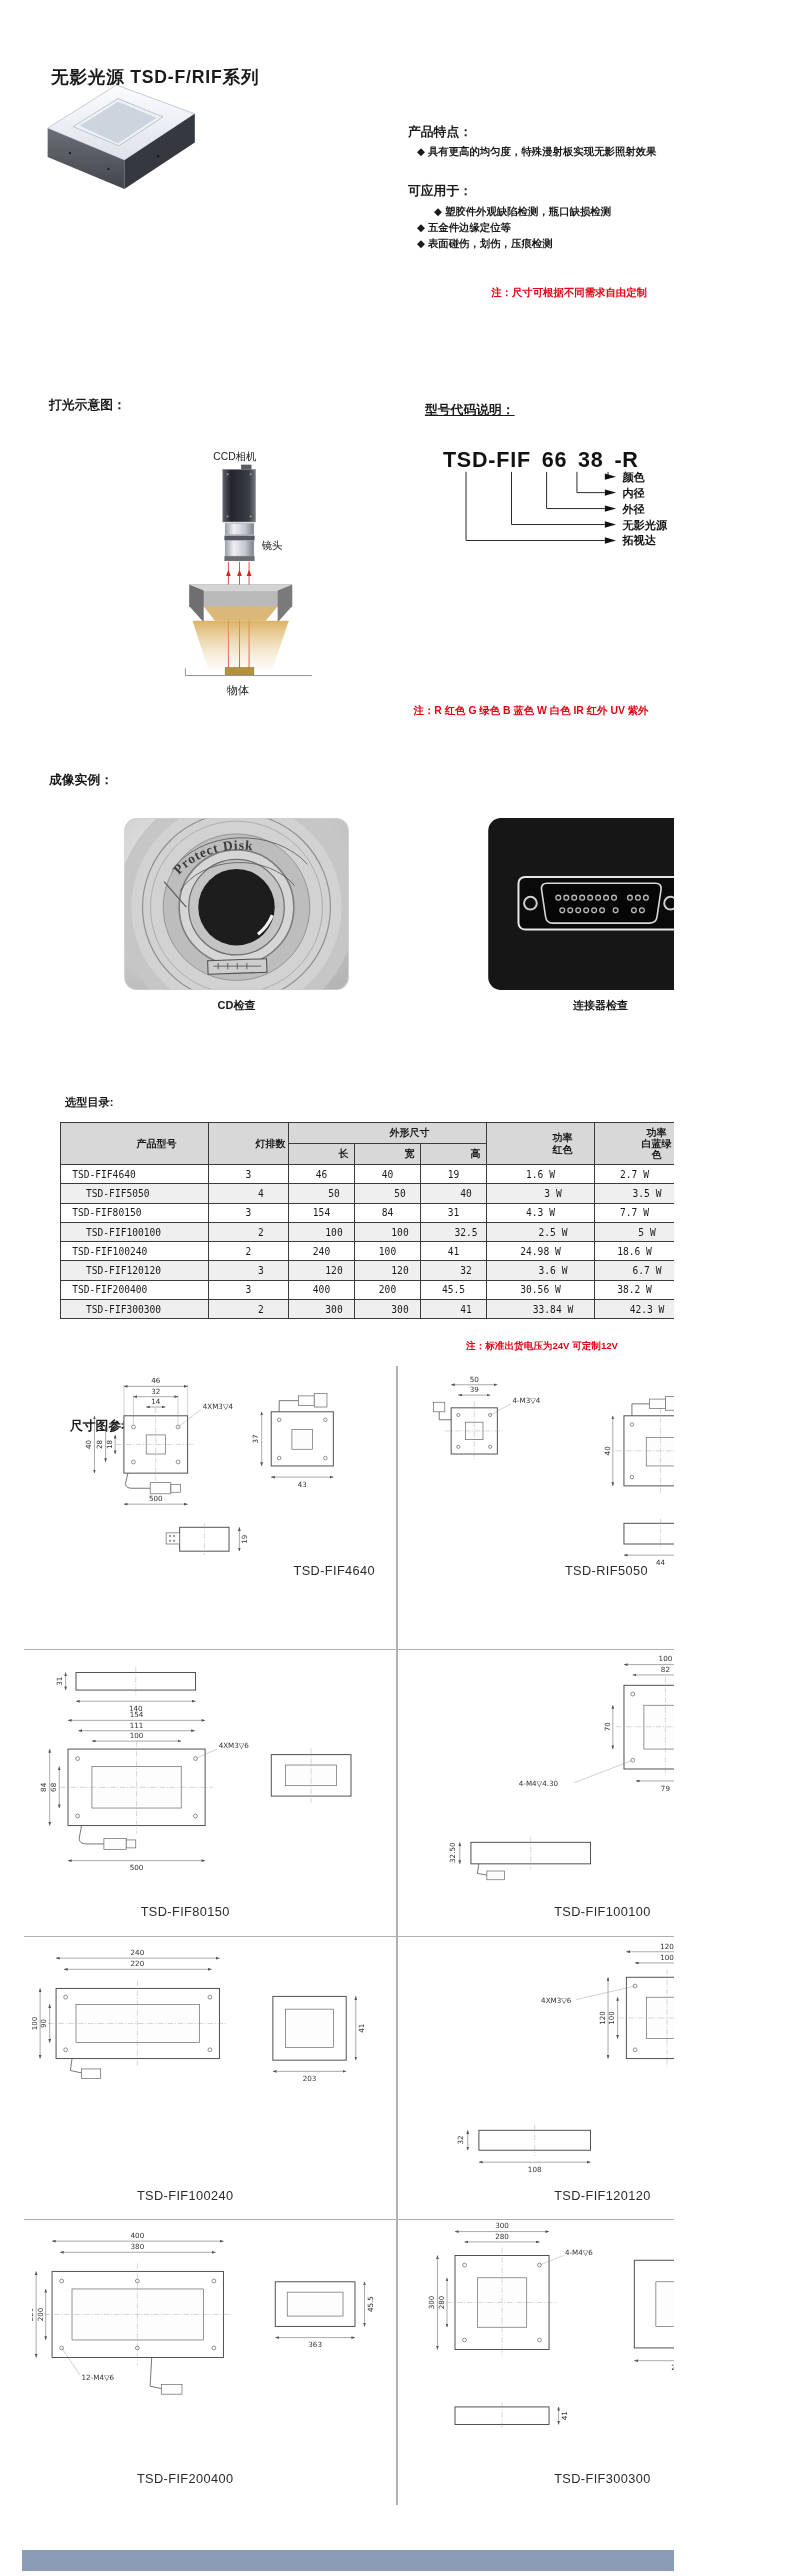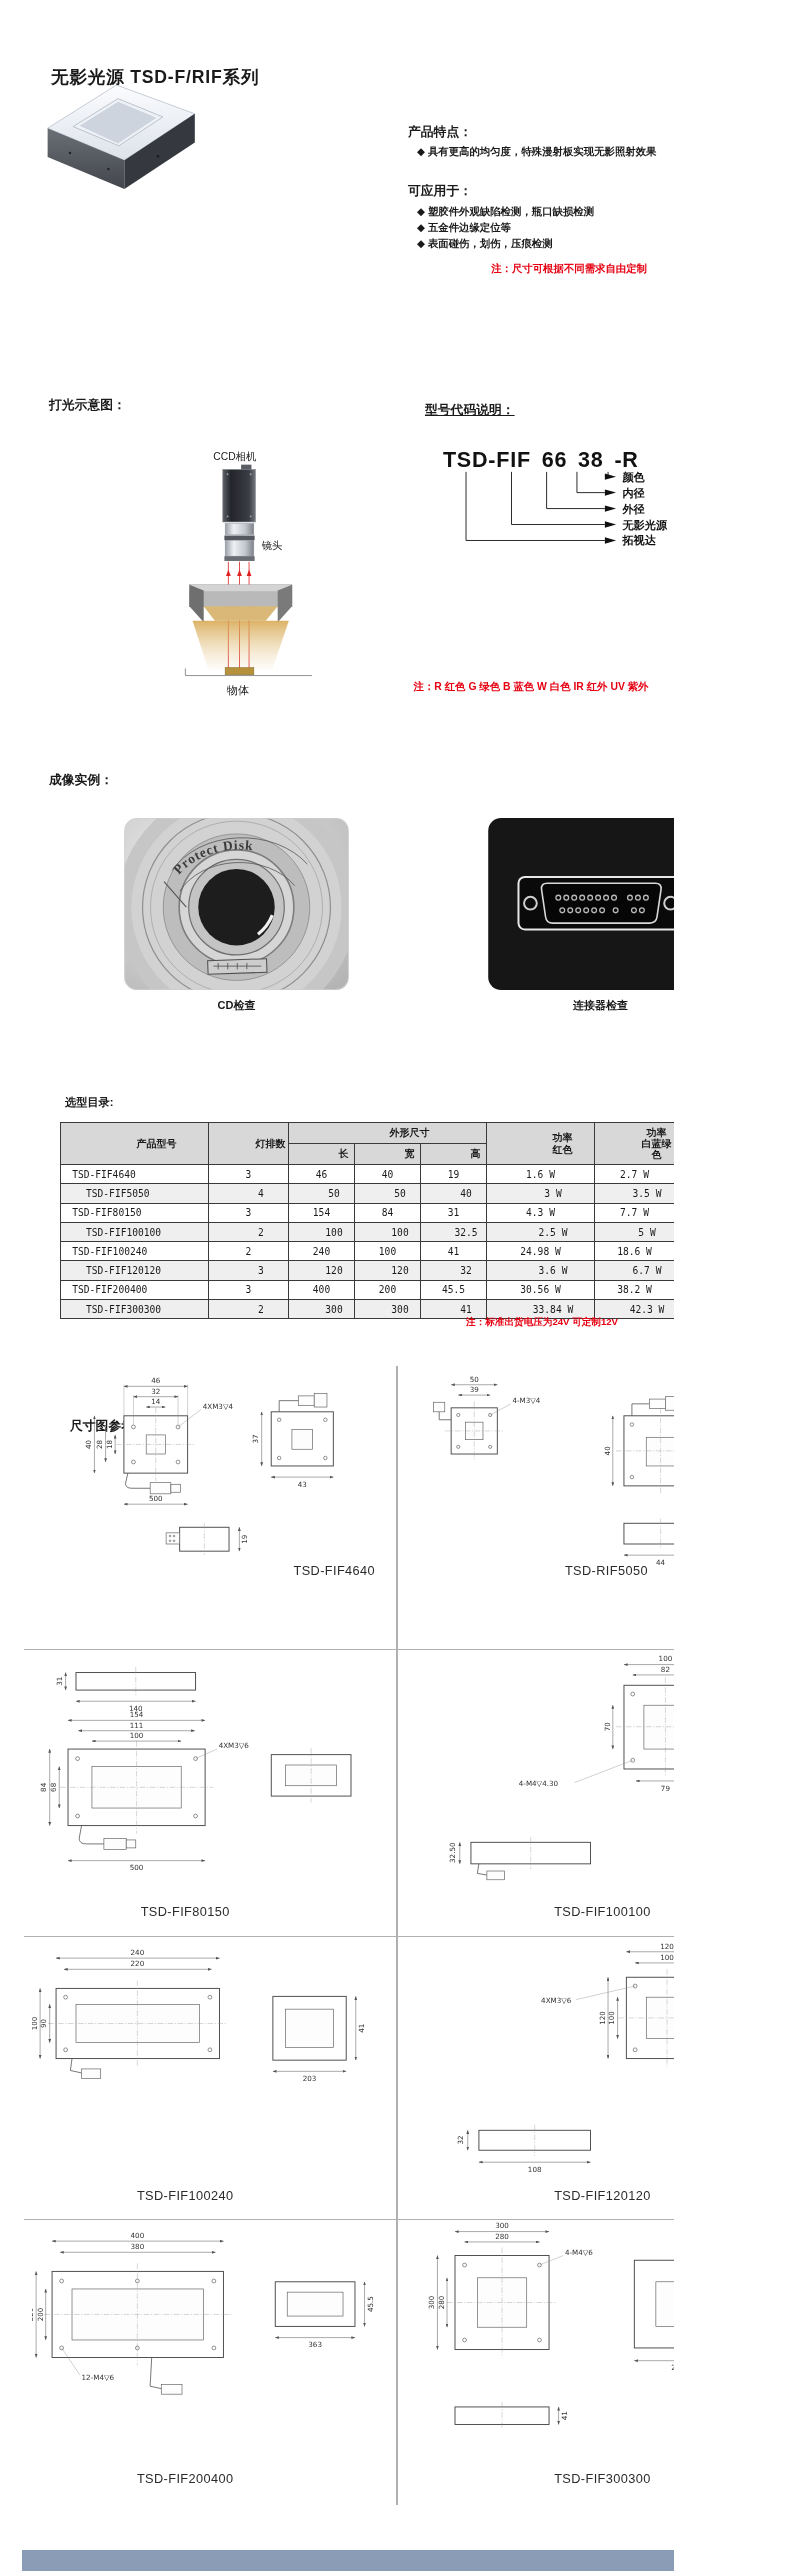--- a/index.html
+++ b/index.html
@@ -2,21 +2,21 @@
 <html style="font-size:12.8px"><head>
 <meta charset="utf-8">
 <style>
   html,body{margin:0;padding:0;background:#fff;}
   .page{position:relative;width:674px;height:2576px;background:#fff;overflow:hidden;
         font-family:"Liberation Sans","DejaVu Sans",sans-serif;color:#1a1a1a;}
   .abs{position:absolute;}
   .h1{font-size:17.6px;font-weight:bold;letter-spacing:0.8px;}
   .h2{font-size:12.8px;font-weight:bold;}
   .bullet{font-size:10.4px;font-weight:600;line-height:15px;white-space:nowrap;}
-  .rednote{font-size:10.4px;font-weight:bold;color:#e60012;white-space:nowrap;}
+  .rednote{font-size:10.4px;font-weight:bold;color:#e60012;white-space:nowrap;margin-top:24px;}
   .caption{font-size:11px;font-weight:bold;text-align:center;}
   
   .cat{border-collapse:collapse;table-layout:fixed;width:682px;
        font-family:"DejaVu Sans Mono","Liberation Mono",monospace;font-size:9.6px;}
   .cat th,.cat td{border:0.8px solid #3a3a3a;padding:0;height:18.3px;text-align:center;vertical-align:middle;}
   .cat th{background:#d8d8d8;font-family:"Liberation Sans","DejaVu Sans",sans-serif;
           font-size:10px;font-weight:600;padding-left:44px;}
   .cat{border:1.6px solid #2a2a2a;}
   .cat td.model{text-align:left;padding-left:11.2px;}
   .cat tr.alt td{background:#efefef;padding-left:25px;}
@@ -87,21 +87,21 @@
     <polygon points="108,104 196,46 196,82 108,140" fill="#35383e"></polygon>
     <circle cx="40" cy="95" r="1.5" fill="#202226"></circle>
     <circle cx="88" cy="115" r="1.5" fill="#202226"></circle>
     <circle cx="150" cy="99" r="1.5" fill="#17181c"></circle>
   </svg>
 
   <div class="abs h2" style="left:408px;top:124px;">产品特点：</div>
   <div class="abs bullet" style="left:417px;top:144px;">◆ 具有更高的均匀度，特殊漫射板实现无影照射效果</div>
 
   <div class="abs h2" style="left:408px;top:183px;">可应用于：</div>
-  <div class="abs bullet" style="left:417px;top:204px;">◆ 塑胶件外观缺陷检测，瓶口缺损检测</div>
+  <div class="abs bullet" style="left:434px;top:204px;">◆ 塑胶件外观缺陷检测，瓶口缺损检测</div>
   <div class="abs bullet" style="left:417px;top:220px;">◆ 五金件边缘定位等</div>
   <div class="abs bullet" style="left:417px;top:236px;">◆ 表面碰伤，划伤，压痕检测</div>
   <div class="abs rednote" style="right:27px;top:262px;">注：尺寸可根据不同需求自由定制</div>
 
   <div class="abs h2" style="left:49px;top:397px;">打光示意图：</div>
 
   <svg class="abs" style="left:183px;top:439px;" width="191" height="267" viewBox="0 0 240 335">
     <text x="38" y="26" class="label-cn">CCD相机</text>
 
     <rect x="73" y="32" width="13" height="7" fill="#5a5d63"></rect>

